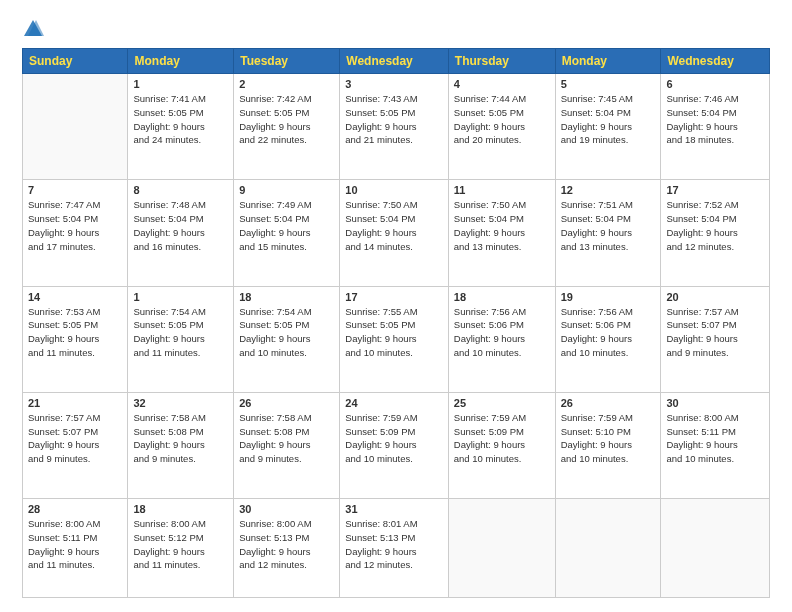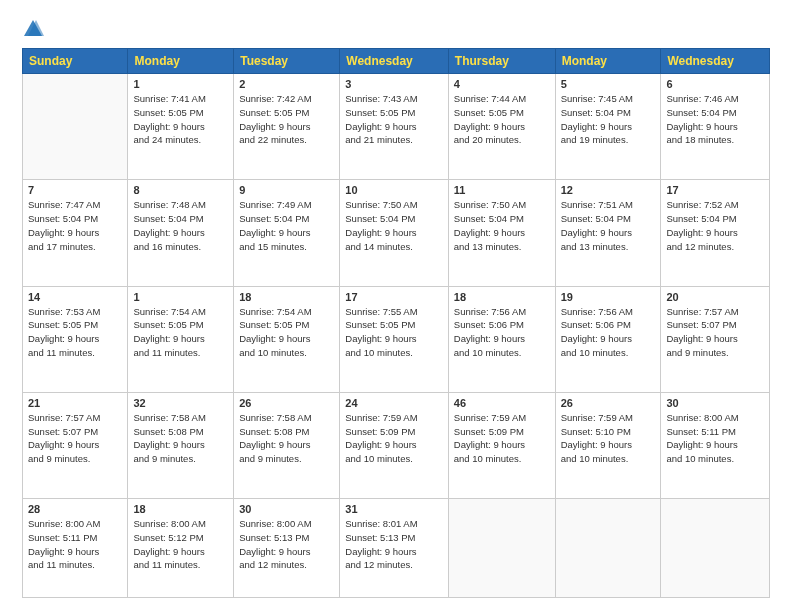--- a/index.html
+++ b/index.html
@@ -227,21 +227,21 @@
           </td>
           <td>
             <span class="day-number">26</span>
             <div class="day-info">Sunrise: 7:58 AM<br>Sunset: 5:08 PM<br>Daylight: 9 hours<br>and 9 minutes.</div>
           </td>
           <td>
             <span class="day-number">24</span>
             <div class="day-info">Sunrise: 7:59 AM<br>Sunset: 5:09 PM<br>Daylight: 9 hours<br>and 10 minutes.</div>
           </td>
           <td>
-            <span class="day-number">46</span>
+            <span class="day-number">25</span>
             <div class="day-info">Sunrise: 7:59 AM<br>Sunset: 5:09 PM<br>Daylight: 9 hours<br>and 10 minutes.</div>
           </td>
           <td>
             <span class="day-number">26</span>
             <div class="day-info">Sunrise: 7:59 AM<br>Sunset: 5:10 PM<br>Daylight: 9 hours<br>and 10 minutes.</div>
           </td>
           <td>
             <span class="day-number">30</span>
             <div class="day-info">Sunrise: 8:00 AM<br>Sunset: 5:11 PM<br>Daylight: 9 hours<br>and 10 minutes.</div>
           </td>

